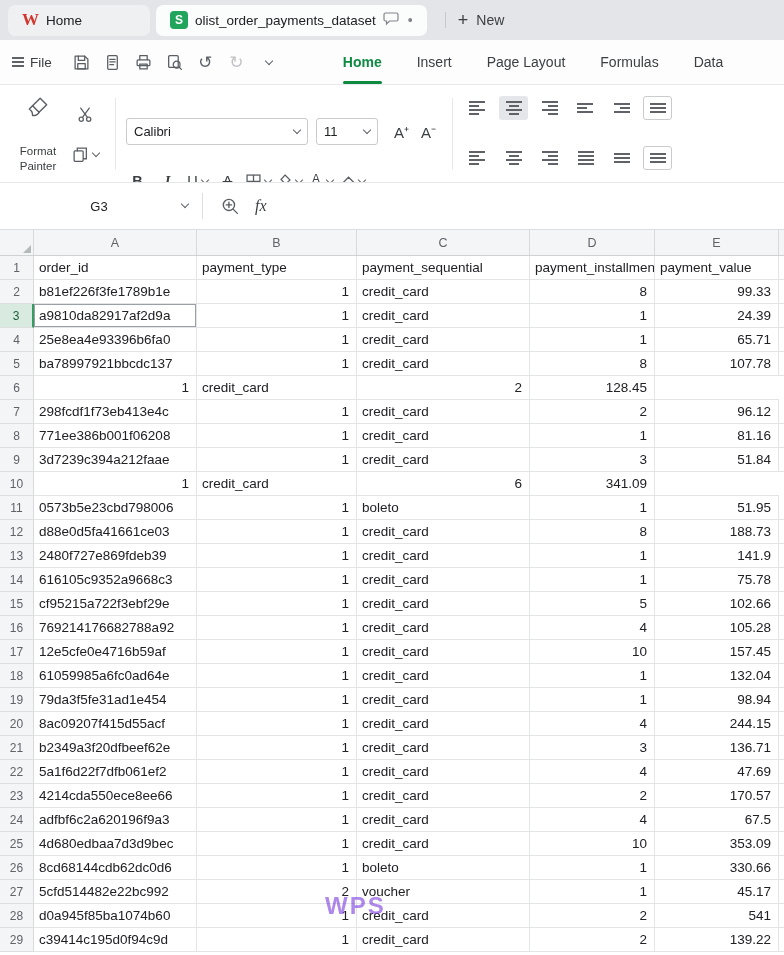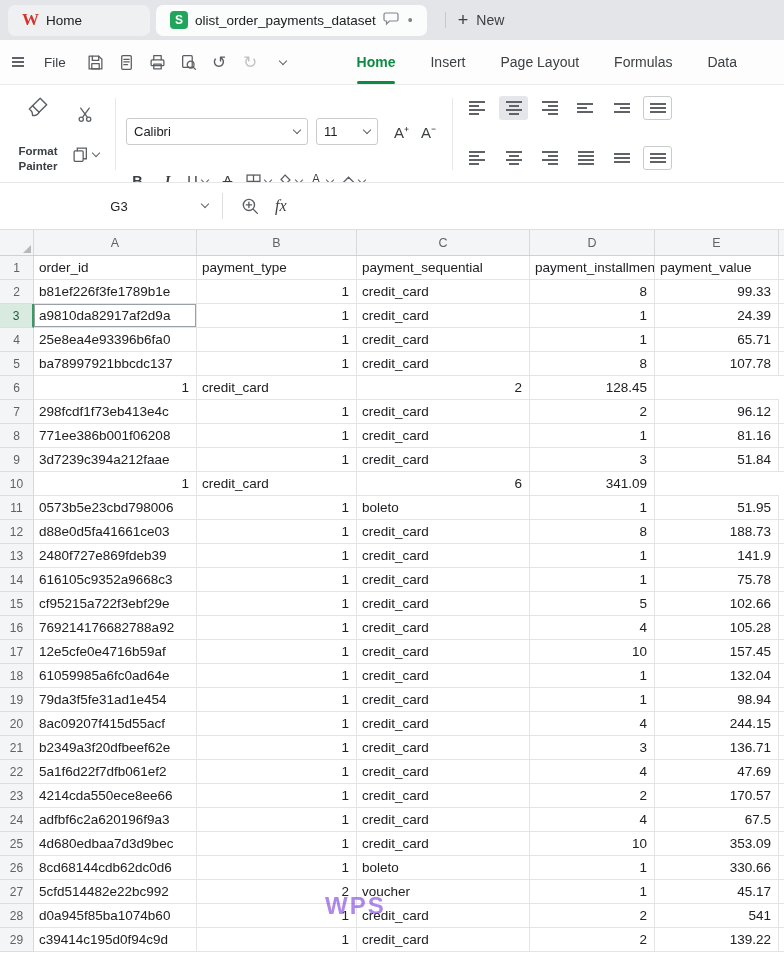--- a/index.html
+++ b/index.html
@@ -18,39 +18,39 @@
   .slogo { width:18px; height:18px; border-radius:4px; background:#21a45c; color:#fff; font-size:12px; font-weight:bold;
            display:flex; align-items:center; justify-content:center; }
   .tablabel { font-size:13.5px; color:#202124; white-space:nowrap; }
   .tab-dot { color:#80868b; font-size:14px; margin-left:2px; }
   .tdiv { width:1px; height:16px; background:#c6c8ca; margin:0 12px; }
   .newtab { display:flex; align-items:center; gap:8px; font-size:14px; color:#3c4043; }
   .plus { font-size:18px; line-height:1; color:#3c4043; }
 
   
   .menubar { height:45px; background:#fdfdfd; border-bottom:1px solid #e8eaec; display:flex; align-items:center; padding:0 12px; white-space:nowrap; }
-  .filebtn { display:flex; align-items:center; gap:20px; font-size:13.5px; color:#3c4043; margin-right:16px; }
+  .filebtn { display:flex; align-items:center; gap:6px; font-size:13.5px; color:#3c4043; margin-right:16px; }
   .hamb { display:flex; flex-direction:column; gap:2.5px; }
   .hamb i { display:block; width:12px; height:1.5px; background:#5f6368; }
   .qbtn { width:27px; height:27px; display:flex; align-items:center; justify-content:center; border-radius:4px; margin-right:4px; }
   .qbtn svg { stroke:#5a5e63; fill:none; stroke-width:1.2; stroke-linecap:round; stroke-linejoin:round; }
   .glyph { font-size:17px; color:#5a5e63; }
   .glyph.dim { color:#c0c3c6; }
   .chev { width:6px; height:6px; border-right:1.5px solid #5f6368; border-bottom:1.5px solid #5f6368;
           transform:rotate(45deg); display:inline-block; margin-left:4px; margin-top:-3px; flex:none; }
   .rtabs { display:flex; align-items:stretch; height:100%; margin-left:58px; }
   .rtab { display:flex; align-items:center; font-size:14px; color:#3c4043; margin-right:35px; position:relative; }
   .rtab.active { color:#0e8a43; font-weight:bold; }
   .rtab.active::after { content:''; position:absolute; left:0; right:0; bottom:0; height:3px; background:#0e8a43; border-radius:2px; }
 
   
   .ribbon { height:98px; border-bottom:1px solid #e4e6e8; background:#fff; display:flex; align-items:stretch; padding:7px 6px 6px 10px; overflow:hidden; }
   .rblock { display:flex; flex-direction:column; align-items:center; justify-content:space-between; padding:3px 4px; }
   .rlabel { font-size:11.5px; color:#3c4043; text-align:center; line-height:1.25; }
-  .rlabel.narrow { width:48px;font-weight:bold; }
+  .rlabel.narrow { width:48px; }
   .iconbig svg { stroke:#5a5e63; fill:none; stroke-width:1.3; stroke-linecap:round; stroke-linejoin:round; }
   .cutcopy { display:flex; flex-direction:column; justify-content:space-around; padding:2px 6px; }
   .smallbtn { display:flex; align-items:center; justify-content:center; height:24px; }
   .smallbtn svg { stroke:#5a5e63; fill:none; stroke-width:1.2; stroke-linecap:round; }
   .vdiv { width:1px; background:#e6e8ea; margin:6px 10px; }
   .fontgrp { display:flex; flex-direction:column; justify-content:space-between; padding:2px 0 4px 0; }
   .frow { display:flex; align-items:center;margin-top:24px; }
   .combo { height:27px; border:1px solid #c9cbcd; border-radius:3px; background:#fff; display:flex; align-items:center;
            justify-content:space-between; padding:0 7px; font-size:13px; color:#202124; }
   .combo.font { width:182px; margin-right:8px; }
@@ -67,21 +67,21 @@
   .aligngrp { display:flex; flex-direction:column; justify-content:space-between; padding:4px 0 6px 0; }
   .arow { display:flex; align-items:center; gap:7px; }
   .al { width:29px; height:24px; display:flex; flex-direction:column; justify-content:center; gap:2.5px; border-radius:3px; padding:0 6px; }
   .al i { display:block; height:1.6px; background:#5f6368; width:16px; }
   .al.varied i:nth-child(even) { width:10px; }
   .al.alL { align-items:flex-start; } .al.alC { align-items:center; } .al.alR { align-items:flex-end; }
   .al.sel { background:#e4e6e9; }
   .al.framed { border:1px solid #c9cbcd; }
 
   
-  .fbar { height:47px; border-bottom:1px solid #dcdee0; display:flex; align-items:center; padding-left:20px; background:#fff; }
+  .fbar { height:47px; border-bottom:1px solid #dcdee0; display:flex; align-items:center; padding-left:0; background:#fff; }
   .namebox { width:198px; display:flex; align-items:center; justify-content:center; font-size:13px; color:#202124; position:relative; height:100%; }
   .namebox .chev { position:absolute; right:10px; top:21px; }
   .fdiv { width:1px; height:26px; background:#dcdee0; margin:0 14px 0 4px; }
   .fxicon { display:flex; align-items:center; justify-content:center; width:26px; }
   .fxicon svg { stroke:#5a5e63; fill:none; stroke-width:1.3; stroke-linecap:round; }
   .fx { font-family:"Liberation Serif", serif; font-style:italic; font-size:16px; color:#3c4043; margin-left:12px; }
   .formula-input { flex:1; height:100%; }
 
   
   .sheet { position:relative; background:#fff; }

